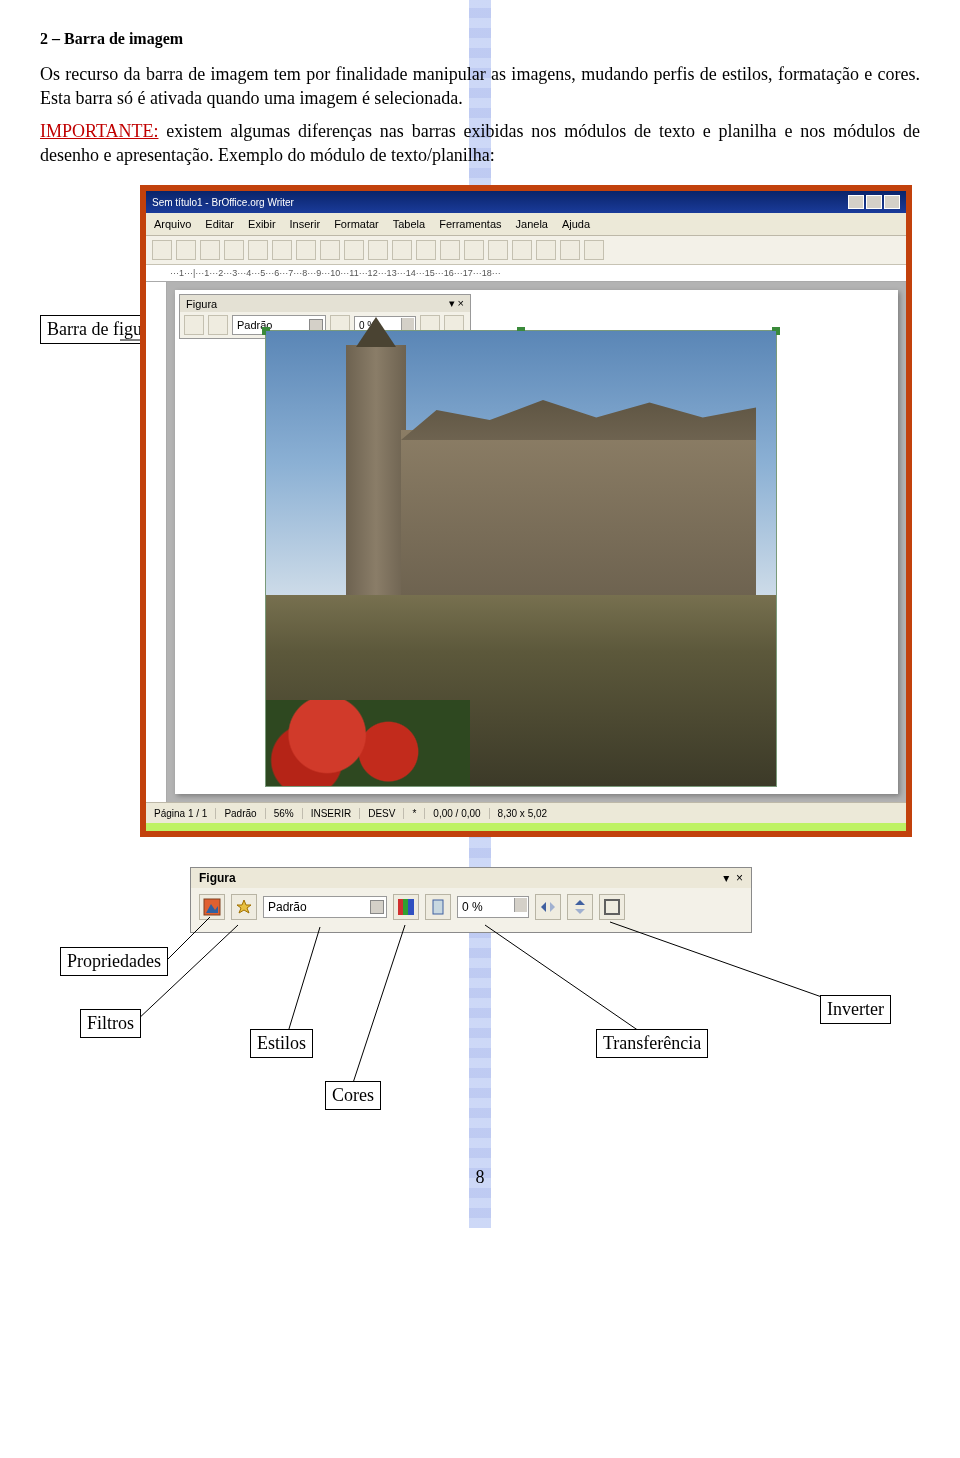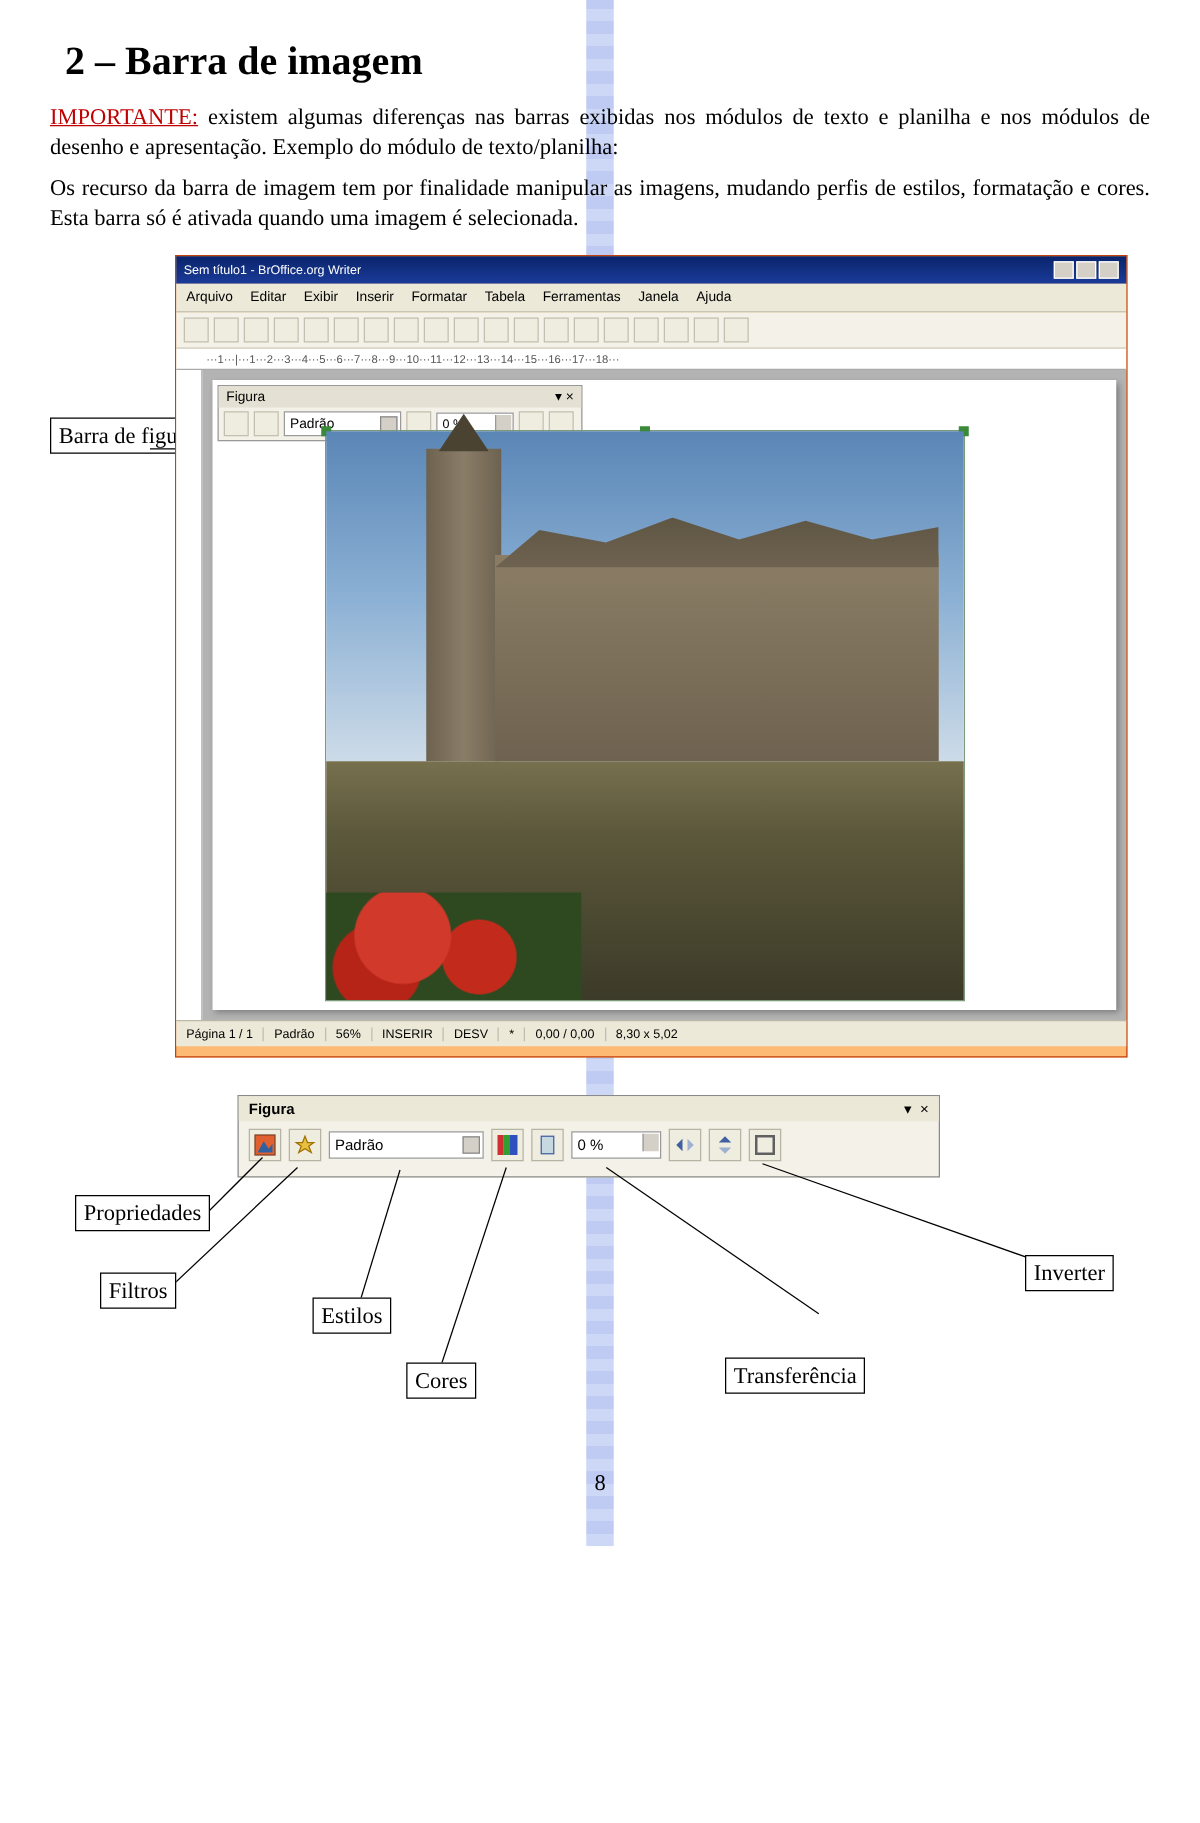--- a/index.html
+++ b/index.html
@@ -19,22 +19,22 @@
     background: repeating-linear-gradient(0deg, #a4b8f0 0 10px, #8aa0e8 10px 20px);
     z-index: 0;
     opacity: 0.55;
   }
   .content {
     position: relative;
     padding: 30px 40px 40px 40px;
     z-index: 1;
   }
   h2 {
-    font-size: 32px;
-    margin: 0 0 14px 12px;
+    font-size: 16px;
+    margin: 0 0 14px 0;
     font-weight: bold;
   }
   p.body {
     font-size: 18px;
     line-height: 1.35;
     margin: 0 0 8px 0;
     text-align: justify;
   }
   .important { color: #c00000; text-decoration: underline; }
   .boxed-label {
@@ -45,22 +45,22 @@
     font-size: 18px;
     line-height: 1.25;
   }
   .callout-row, .callouts2 { position: relative; }
   
   .shot {
     position: relative;
     margin: 18px 0 30px 100px;
     width: 760px;
     height: 640px;
-    background: #fdba74;
-    border: 1px solid #c2410c;
+    background: #bef264;
+    border: 6px solid #c2410c;
     text-align: center;
   }
   .titlebar {
     height: 18px;
     background: linear-gradient(#0a246a,#1a3b9a);
     color: #fff;
     font: 10px sans-serif;
     padding: 2px 6px;
     display: flex;
     align-items: center;
@@ -226,25 +226,25 @@
 </style>
 </head>
 <body>
 
 <div class="vstripe"></div>
 
 <div class="content">
 
   <h2>2 – Barra de imagem</h2>
 
+  <p class="body">Os recurso da barra de imagem tem por finalidade manipular as imagens, mudando perfis de estilos, formatação e cores. Esta barra só é ativada quando uma imagem é selecionada.</p>
+
   <p class="body">
     <span class="important">IMPORTANTE:</span><span> existem algumas diferenças nas barras exibidas nos módulos de texto e planilha e nos módulos de desenho e apresentação. Exemplo do módulo de texto/planilha:</span>
   </p>
-
-  <p class="body">Os recurso da barra de imagem tem por finalidade manipular as imagens, mudando perfis de estilos, formatação e cores. Esta barra só é ativada quando uma imagem é selecionada.</p>
 
   <div class="callout-row">
     <div class="callout" style="left:0; top:130px;">
       <span class="boxed-label">Barra de figura</span>
     </div>
     <svg class="calloutsvg" width="900" height="200" style="top:120px;">
       <line x1="80" y1="35" x2="155" y2="35" stroke="#000" stroke-width="1"></line>
     </svg>
 
     <div class="shot">
@@ -407,21 +407,21 @@
     </div>
     <div class="callout" style="left:40px; top:142px;">
       <span class="boxed-label">Filtros</span>
     </div>
     <div class="callout" style="left:210px; top:162px;">
       <span class="boxed-label">Estilos</span>
     </div>
     <div class="callout" style="left:285px; top:214px;">
       <span class="boxed-label">Cores</span>
     </div>
-    <div class="callout" style="left:540px; top:162px;margin-top:48px;">
+    <div class="callout" style="left:556px; top:162px;">
       <span class="boxed-label">Transferência</span>
     </div>
     <div class="callout" style="left:780px; top:128px;">
       <span class="boxed-label">Inverter</span>
     </div>
   </div>
 
   <div style="height:60px"></div>
   <div style="text-align:center;font-size:18px">8</div>
 

